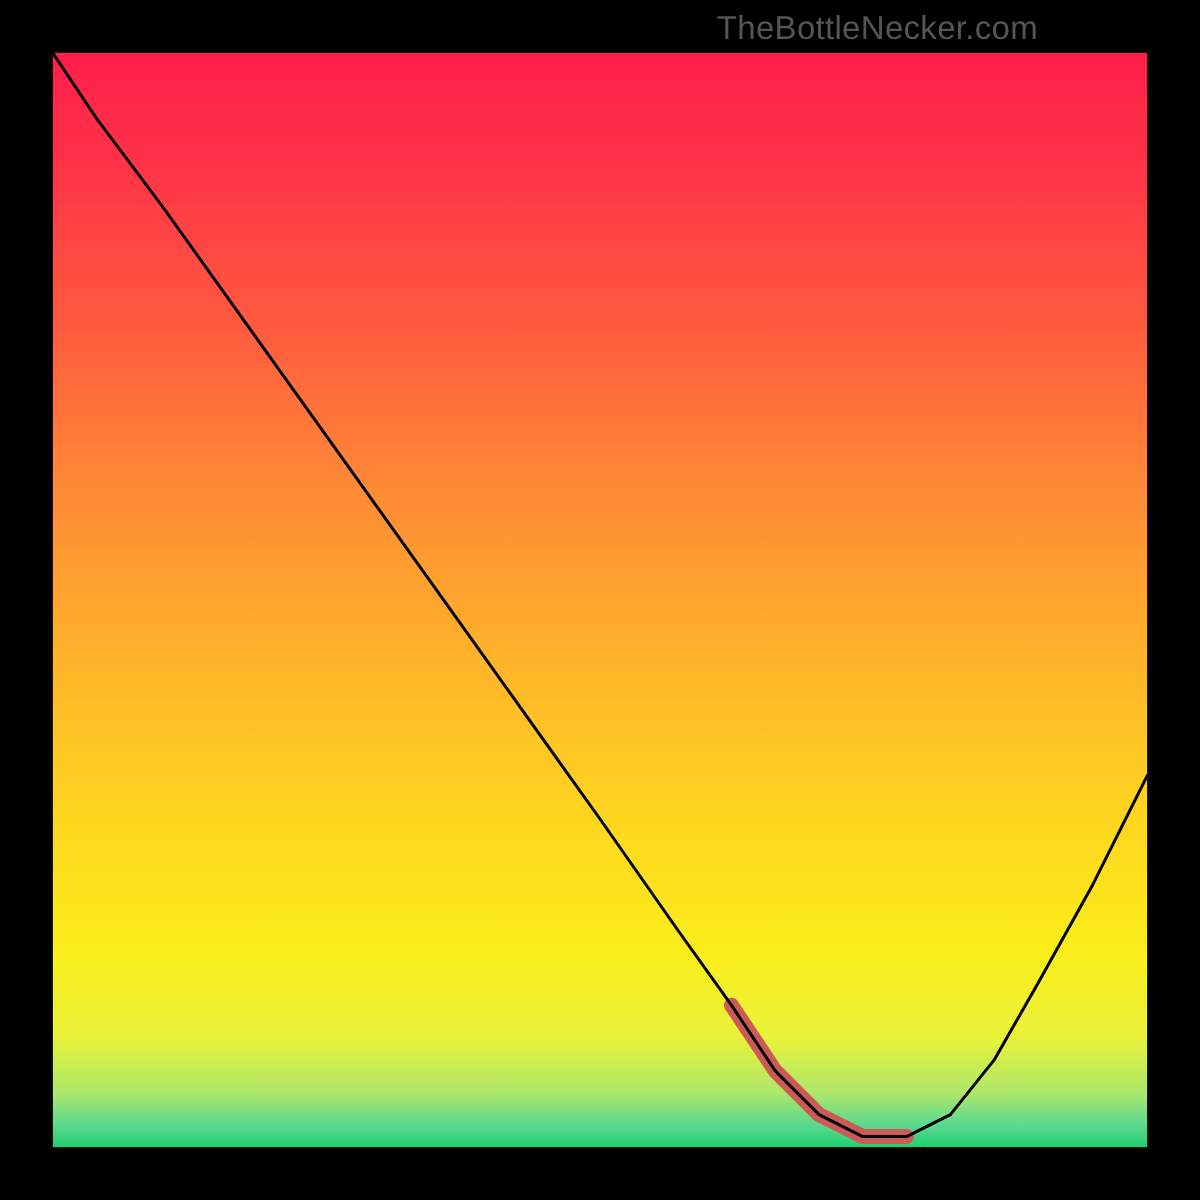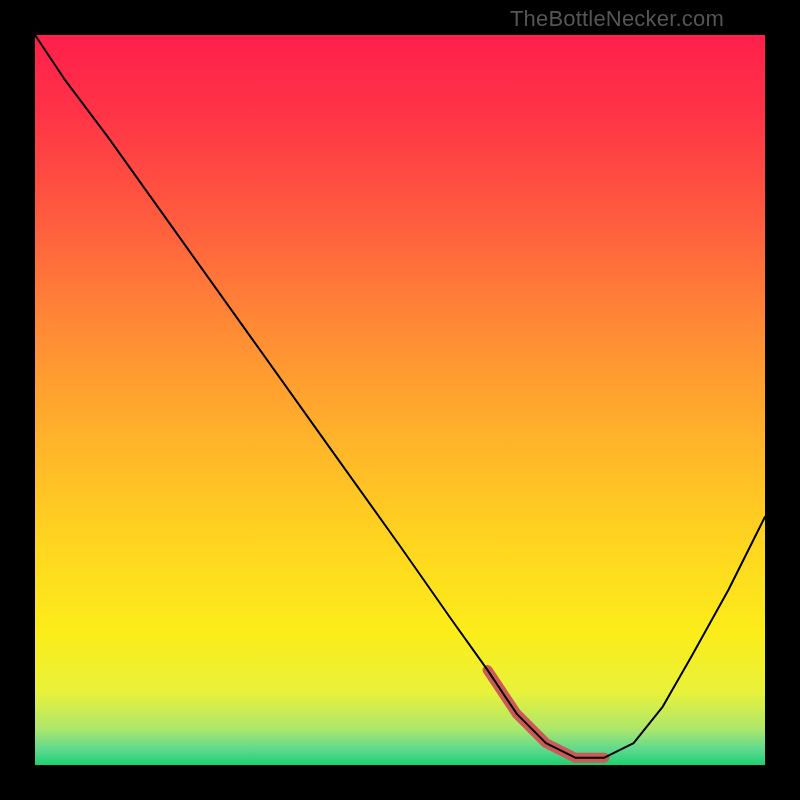--- a/index.html
+++ b/index.html
@@ -9,21 +9,20 @@
     height: 800px;
     background: #000;
     font-family: Arial, Helvetica, sans-serif;
     overflow: hidden;
   }
   .outer {
     position: relative;
     width: 704px;
     height: 800px;
     background: #000;
-    padding-left: 32px;
   }
   .watermark {
     position: absolute;
     top: 6px;
     right: 12px;
     color: #555;
     font-size: 22px;
     font-weight: 500;
     letter-spacing: 0.2px;
     z-index: 10;

